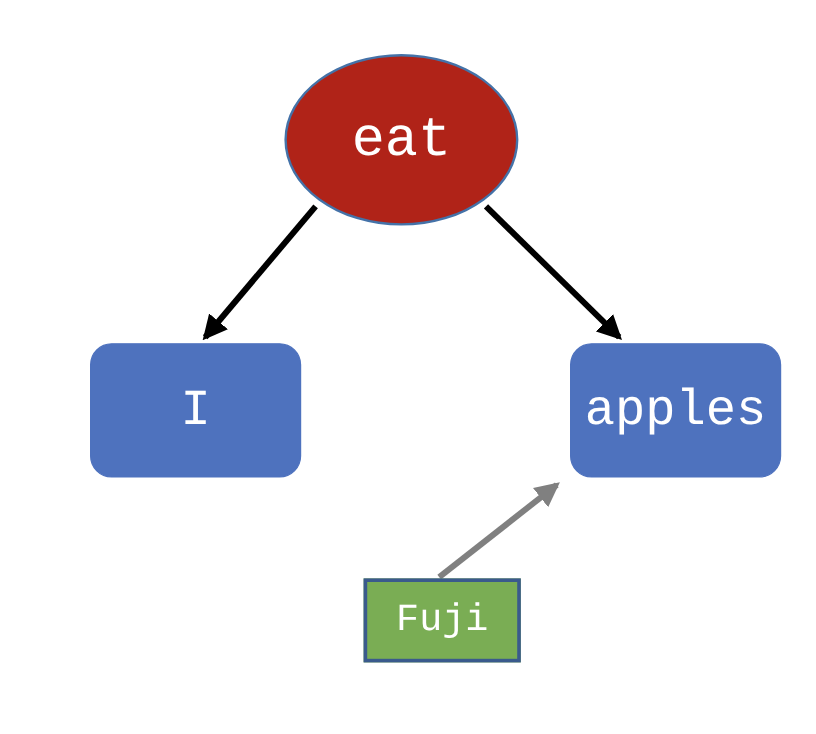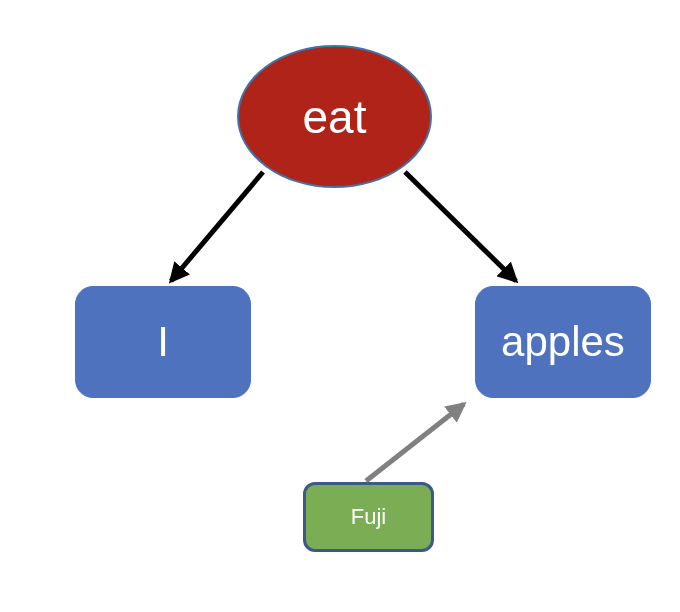--- a/index.html
+++ b/index.html
@@ -30,20 +30,21 @@
     position: absolute;
     display: flex;
     align-items: center;
     justify-content: center;
     box-sizing: border-box;
     color: #ffffff;
     text-align: center;
     line-height: 1;
     white-space: nowrap;
     z-index: 2;
+    font-family: Liberation Mono, monospace;
   }
   
   .node-ellipse {
     left: 237px;
     top: 45px;
     width: 195px;
     height: 143px;
     border-radius: 50%;
     background: #b02318;
     border: 2px solid #4472a8;
@@ -66,24 +67,24 @@
     left: 431px;
     top: 286px;
     margin-left: 44px;
   }
   
   .node-rect {
     left: 303px;
     top: 482px;
     width: 131px;
     height: 70px;
-    border-radius: 12px;
+    border-radius: 0;
     background: #7aad54;
     border: 3px solid #3a5a8c;
-    font-size: 22px;
+    font-size: 32px;
   }
   .node-label {
     display: block;
     pointer-events: none;
   }
 </style>
 </head>
 <body>
 
 <div id="canvas">

